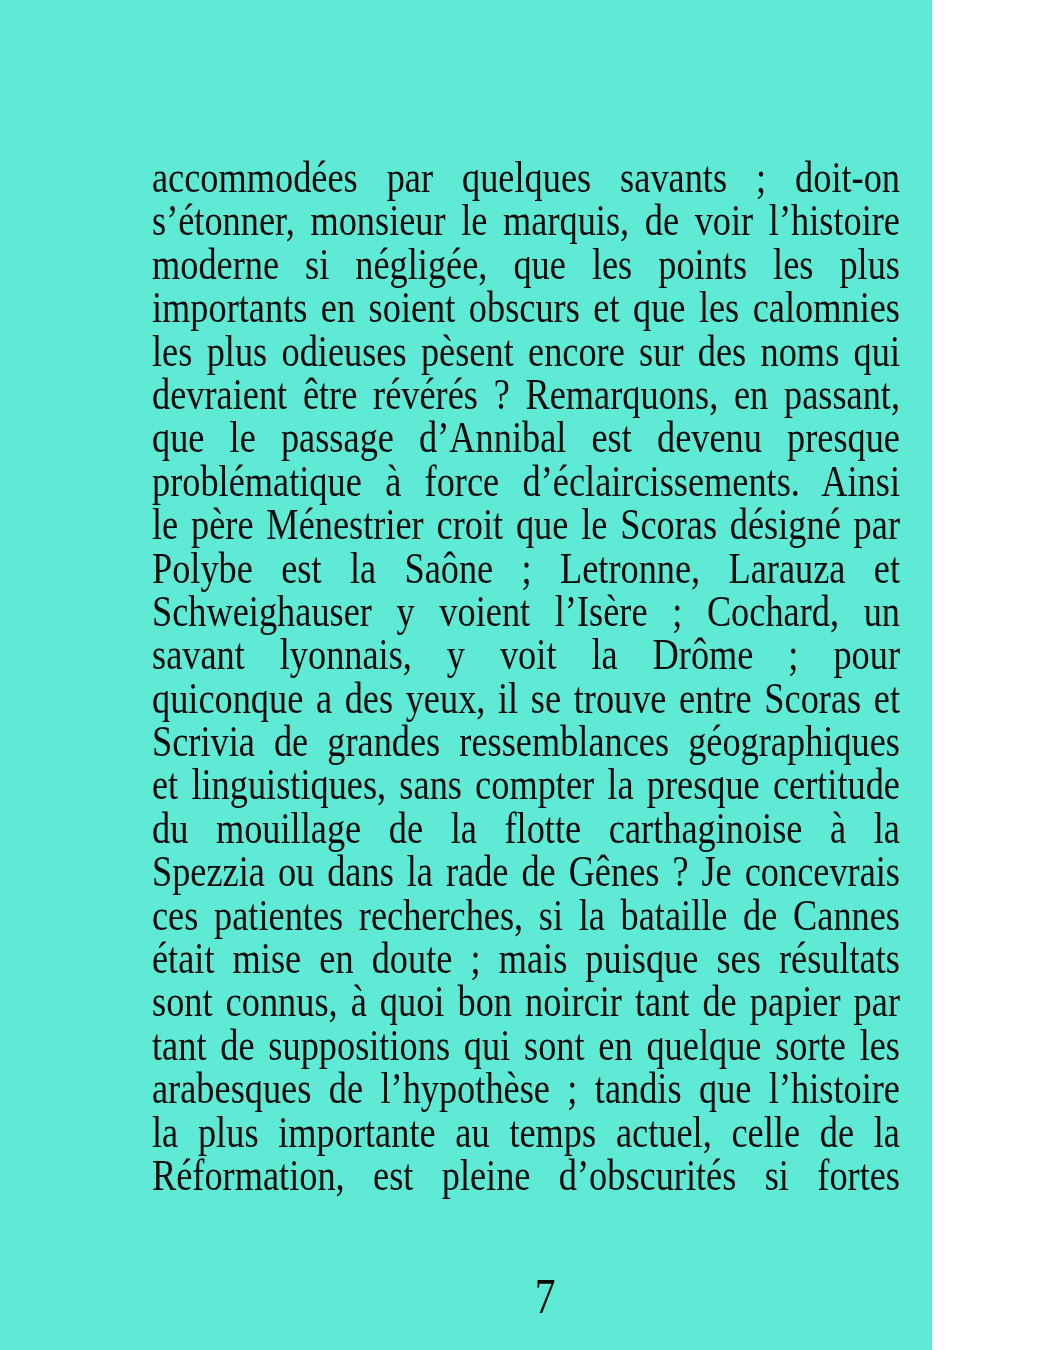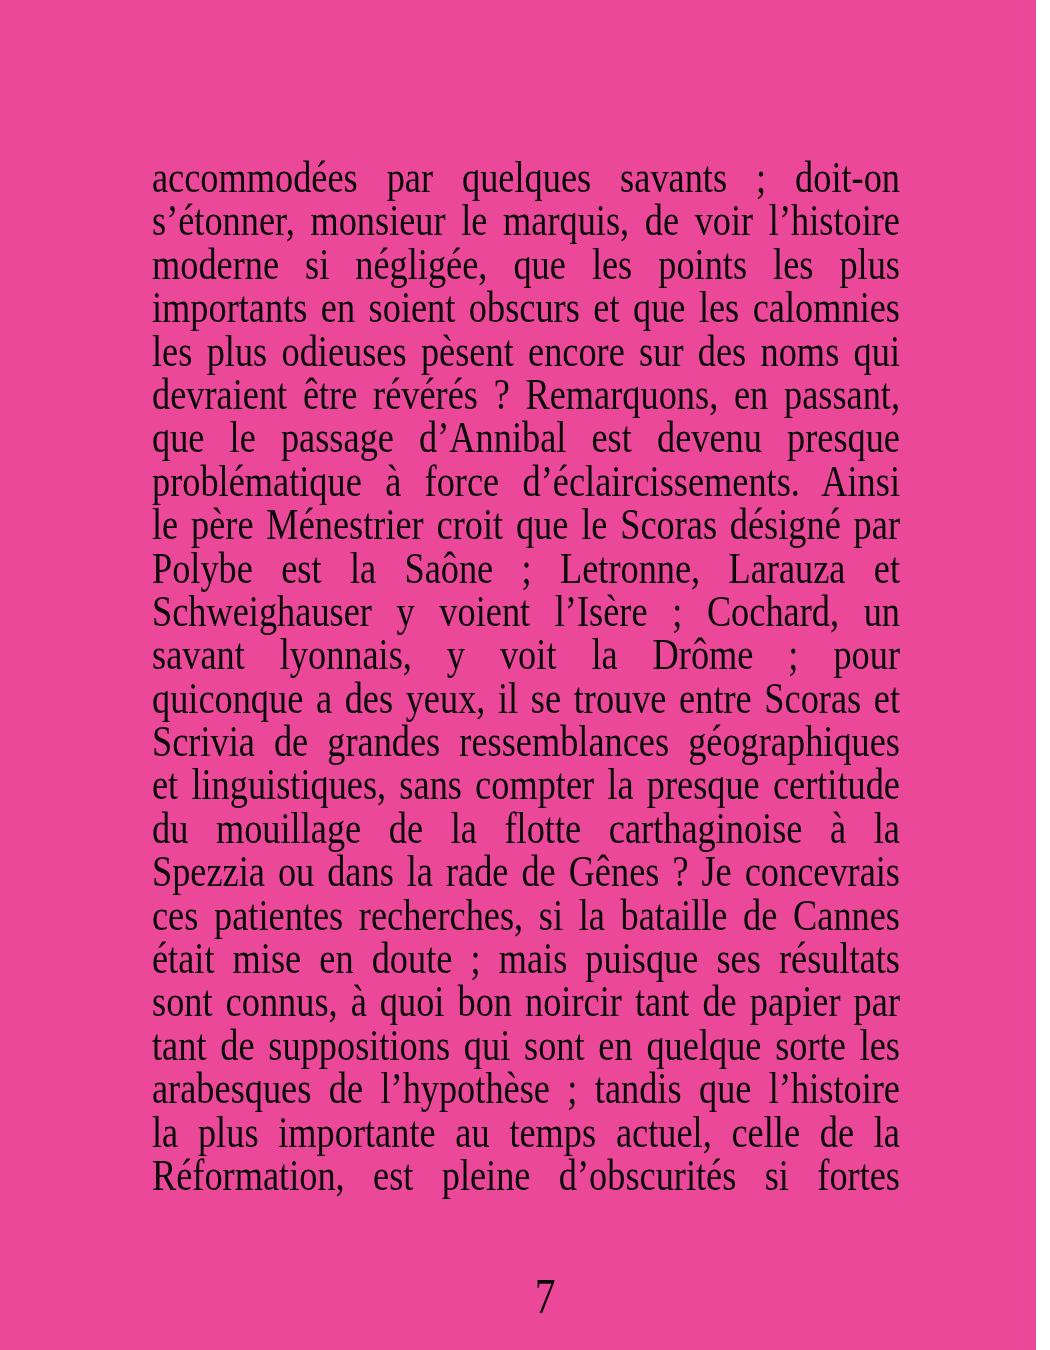--- a/index.html
+++ b/index.html
@@ -2,23 +2,23 @@
 <html><head>
 <meta charset="utf-8">
 <style>
   html, body {
     margin: 0;
     padding: 0;
     background: #ffffff;
   }
   .page {
     position: relative;
-    width: 1036px;
+    width: 932px;
     height: 1350px;
-    background: #ec4899;
+    background: #5eead4;
     color: #0a0a0a;
     font-family: "Liberation Serif", "DejaVu Serif", serif;
     overflow: hidden;
   }
   .text-block {
     position: absolute;
     left: 152px;
     top: 156px;
     width: 906px;               
     transform: scaleX(0.8256);  

